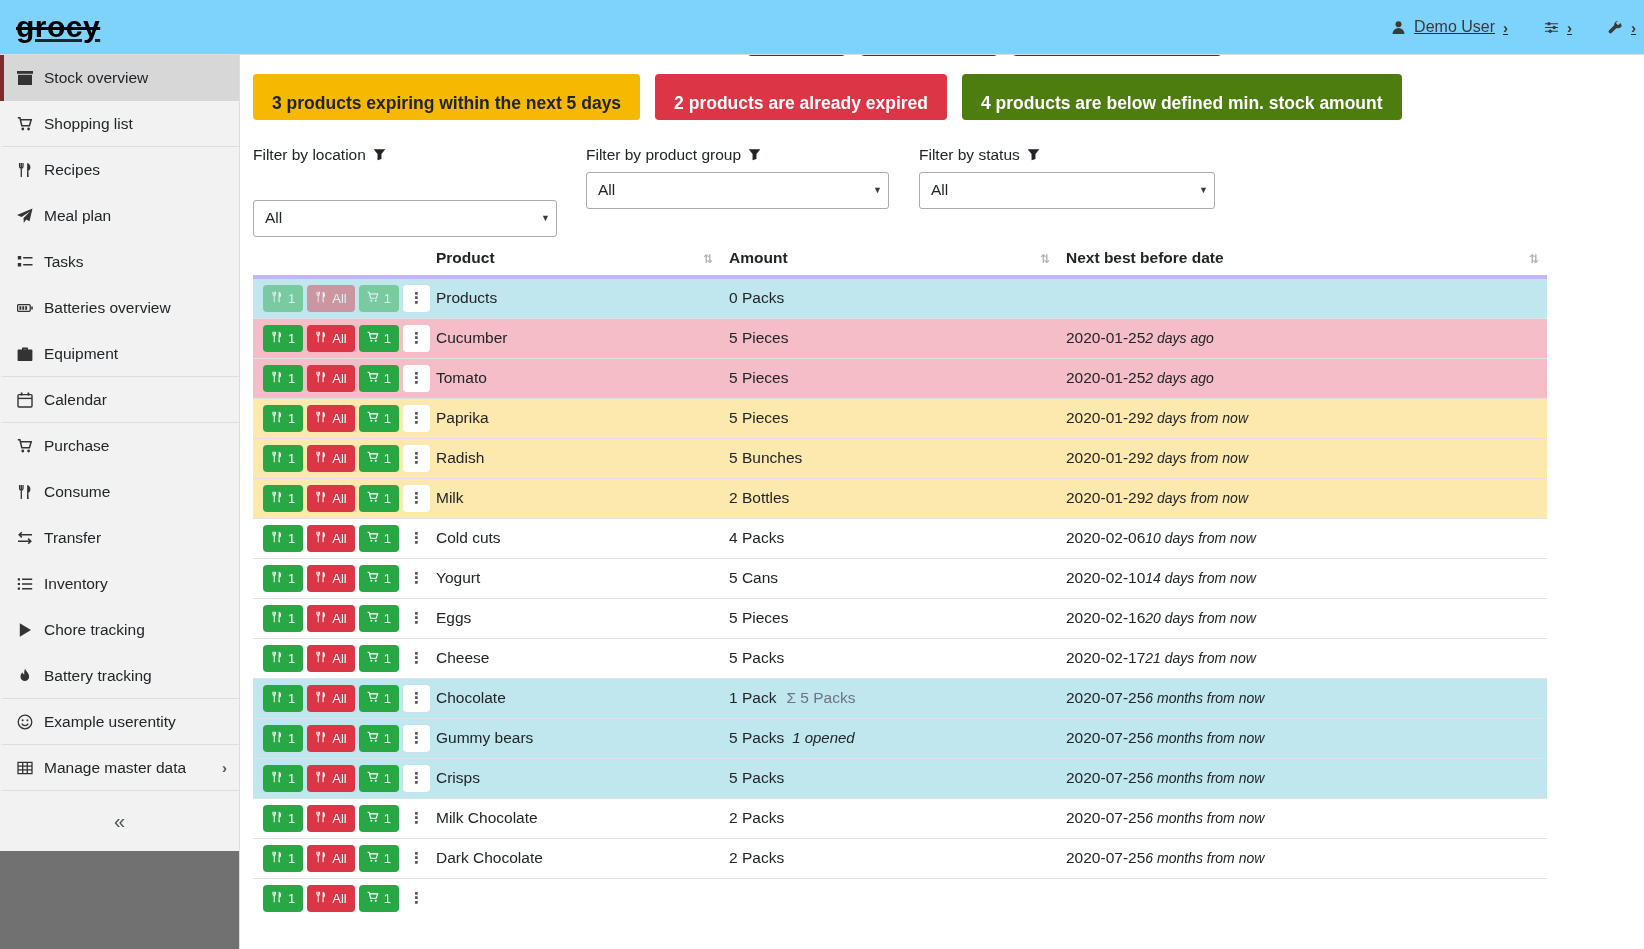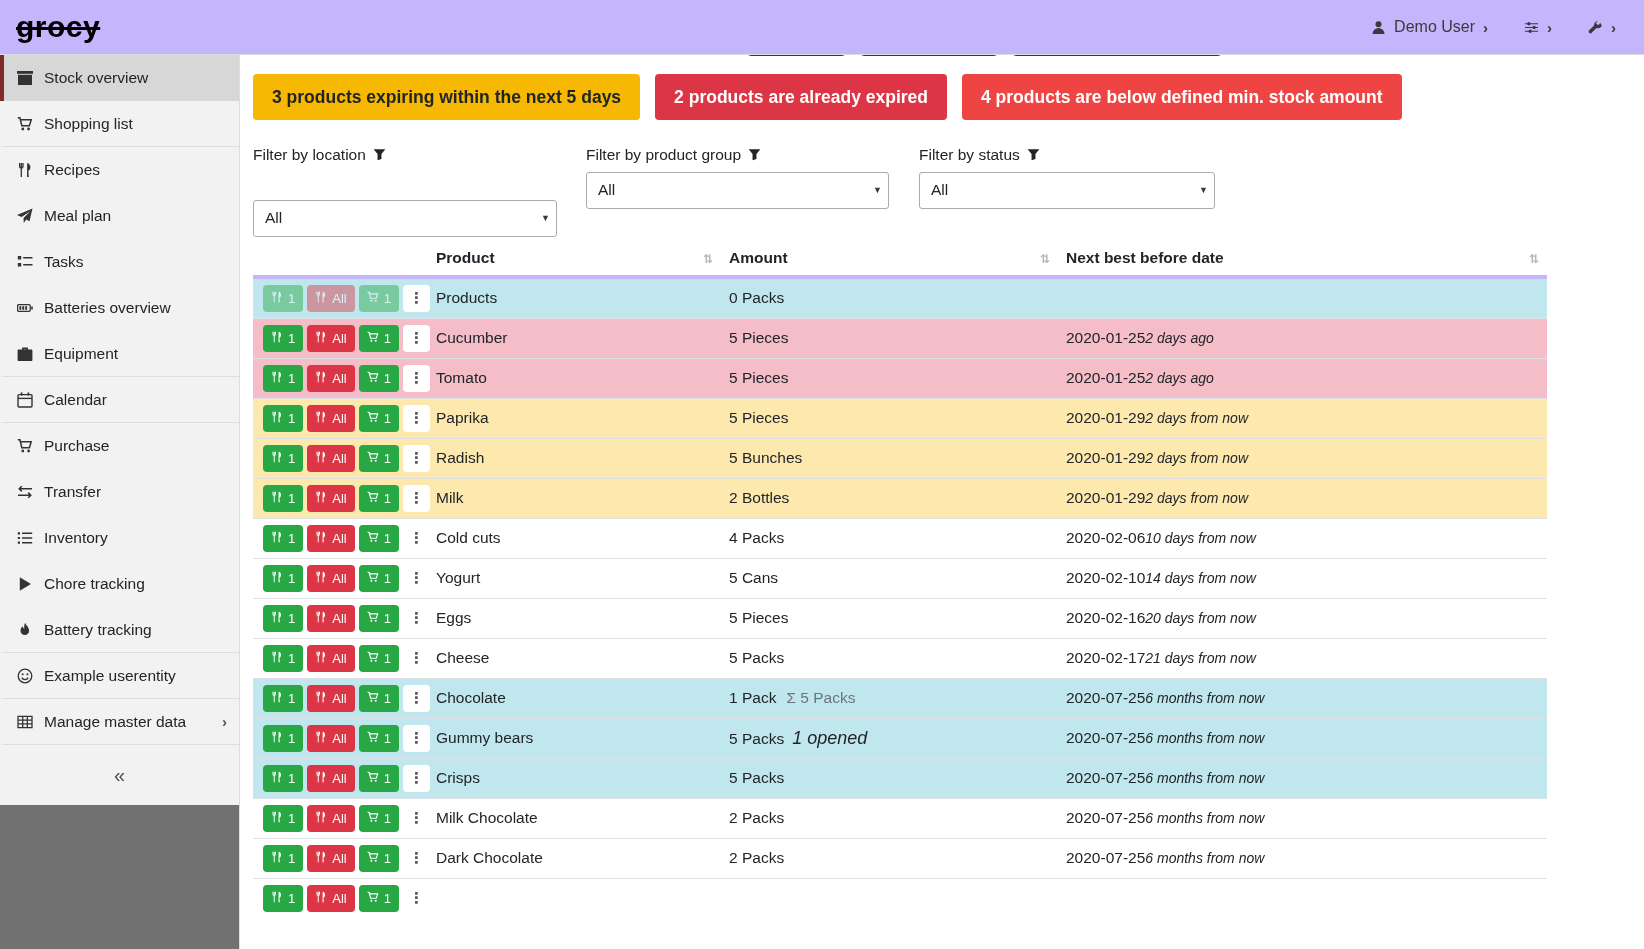--- a/index.html
+++ b/index.html
@@ -5,23 +5,23 @@
   * { box-sizing: border-box; }
   html, body { margin:0; padding:0; width:1644px; height:949px; overflow:hidden; }
   body {
     font-family: "Liberation Sans", "DejaVu Sans", sans-serif;
     background:#fff; color:#212529; font-size:15.5px;
   }
 
   
   .topbar {
     position:fixed; top:0; left:0; right:0; height:55px;
-    background:#c4b5fd; border-bottom:1px solid #dcdcdc;
+    background:#7dd3fc; border-bottom:1px solid #dcdcdc;
     display:flex; align-items:center; justify-content:space-between;
-    padding:0 28px 0 16px; z-index:100;
+    padding:0 8px 0 16px; z-index:100;text-decoration:underline;
   }
   .brand {
     font-size:30px; font-weight:bold; color:#000; letter-spacing:.5px;
     text-decoration:line-through; text-decoration-thickness:3px; cursor:pointer;
   }
   .top-right { display:flex; align-items:center; gap:36px; color:#3a3a3a; }
   .top-item { display:flex; align-items:center; gap:8px; cursor:pointer; font-size:16px; }
   .top-item .icon { display:flex; color:#3a3a3a; }
   .chev { font-size:15px; font-weight:bold; }
 
@@ -56,26 +56,26 @@
   .head-actions { display:flex; gap:14px; margin-left:26px; }
   .hbtn {
     display:flex; align-items:center; gap:8px; background:#fff;
     border:1px solid #343a40; border-radius:4px; padding:6px 12px;
     font-size:15.5px; color:#212529; cursor:pointer; font-family:inherit;
   }
   .hbtn svg { width:14px; height:14px; }
 
   .banners { display:flex; gap:15px; margin:12px 0 26px; }
   .banner {
-    height:46px; line-height:46px; padding:0 19px; border-radius:4px;
+    height:46px; line-height:46px; padding:6px 19px; border-radius:4px;
     font-weight:bold; font-size:17.5px; cursor:pointer; white-space:nowrap;
   }
   .banner-warning { background:#f6b800; color:#212529; }
   .banner-danger  { background:#dc3545; color:#fff; }
-  .banner-info    { background:#ef4444; color:#fff; }
+  .banner-info    { background:#4d7c0f; color:#fff; }
 
   
   .filters { display:flex; margin-bottom:0; }
   .fgroup { display:flex; flex-direction:column; }
   .w1 { width:302px; margin-right:29px; }
   .w2 { width:304px; margin-right:29px;gap:28px; }
   .w3 { width:303px; margin-right:30px; }
   .w4 { width:296px; }
   .flabel { display:flex; align-items:center; gap:7px; margin-bottom:8px; font-size:15.5px; }
   .flabel .icon { display:flex; color:#212529; }
@@ -112,21 +112,21 @@
     display:inline-flex; align-items:center; gap:5px; height:27px; padding:0 8px;
     border:none; border-radius:4px; color:#fff; font-size:13px;
     font-family:inherit; cursor:pointer;
   }
   .rbtn svg { width:12px; height:12px; }
   .rbtn.green { background:#28a745; }
   .rbtn.red   { background:#dc3545; }
   .rbtn.dots  { background:#fff; color:#555; padding:0 6px; font-size:15px; font-weight:bold; }
   tr.muted .rbtn.green, tr.muted .rbtn.red { opacity:.45; }
   .amt-extra { color:#6c757d; margin-left:10px; }
-  .amt-note  { font-style:italic; font-size:18px; margin-left:8px; }
+  .amt-note  { font-style:italic; font-size:15px; margin-left:8px; }
   .date-note { font-style:italic; font-size:14px; margin-left:0; }
 </style>
 </head>
 <body>
 
 <header class="topbar">
   <div class="brand">grocy</div>
   <div class="top-right">
     <div class="top-item">
       <span class="icon">
@@ -239,20 +239,29 @@
       </div>
       <div class="side-item">
         <span class="icon">
           <svg viewBox="0 0 16 16" width="15" height="15" aria-hidden="true">
             <path fill="none" stroke="currentColor" stroke-width="1.5" d="M.8 1.8h2.1l1.9 7.9h7.6l1.8-5.9H3.7"></path>
             <circle cx="5.8" cy="13" r="1.4" fill="currentColor"></circle>
             <circle cx="11.6" cy="13" r="1.4" fill="currentColor"></circle>
           </svg>
         </span>
         <span class="side-label">Purchase</span>
+      </div>
+      <div class="side-item">
+        <span class="icon">
+          <svg viewBox="0 0 16 16" width="15" height="15" aria-hidden="true">
+            <path fill="none" stroke="currentColor" stroke-width="1.3" d="M2.6 1v3.5a1.7 1.7 0 0 0 3.4 0V1M4.3 1v14"></path>
+            <path fill="currentColor" d="M10.2 1c2 .2 3.2 2.2 3.2 4.3 0 1.7-.8 3-2 3.5l.3 6.2h-1.7z"></path>
+          </svg>
+        </span>
+        <span class="side-label">Consume</span>
       </div>
       <div class="side-item">
         <span class="icon">
           <svg viewBox="0 0 16 16" width="15" height="15" aria-hidden="true">
             <path fill="none" stroke="currentColor" stroke-width="1.5" d="M15 4.8H2.2M4.8 2.2 2.2 4.8l2.6 2.6M1 11.2h12.8M11.2 8.6l2.6 2.6-2.6 2.6"></path>
           </svg>
         </span>
         <span class="side-label">Transfer</span>
       </div>
       <div class="side-item">

